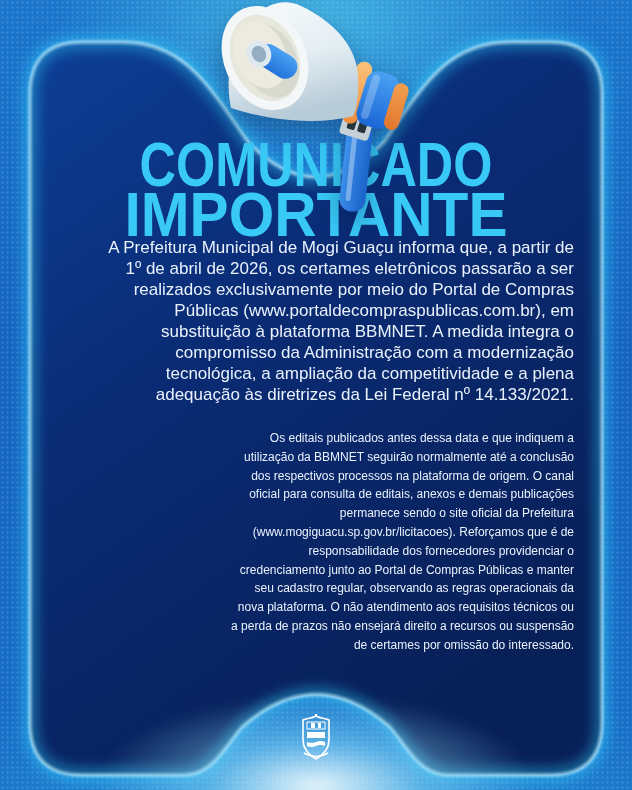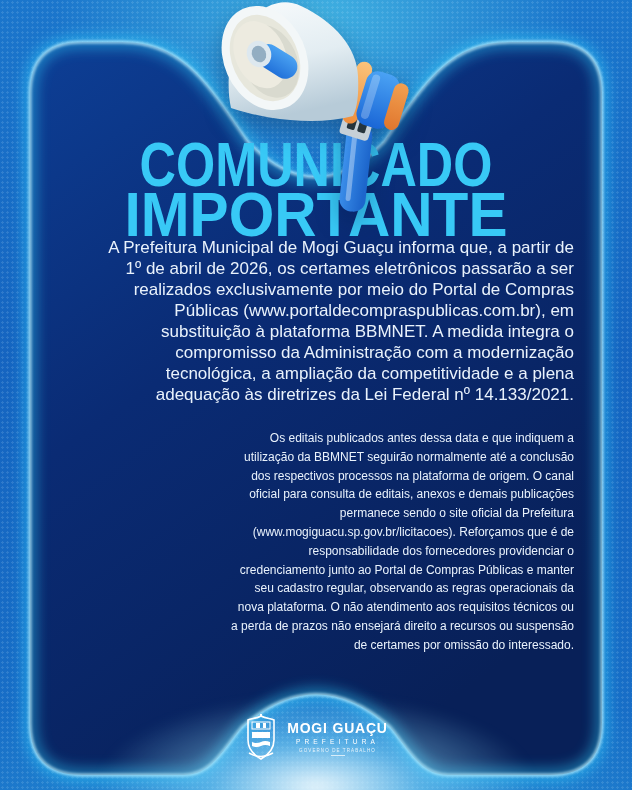--- a/index.html
+++ b/index.html
@@ -177,21 +177,15 @@
     <svg width="34" height="50" viewBox="0 0 34 50">
       <path d="M17 3 C22 6 27 5 30 7 L30 27 C30 37 24 42 17 46 C10 42 4 37 4 27 L4 7 C7 5 12 6 17 3 Z" fill="none" stroke="#ffffff" stroke-width="1.6"></path>
       <rect x="8" y="9" width="18" height="7" fill="none" stroke="#ffffff" stroke-width="1"></rect>
       <rect x="12" y="10" width="4" height="5" fill="#ffffff"></rect>
       <rect x="19" y="10" width="3" height="5" fill="#ffffff"></rect>
       <rect x="8" y="19" width="18" height="6" fill="#ffffff"></rect>
       <path d="M8 29 Q13 31 17 29 Q21 27 26 29 L26 33 Q21 31 17 33 Q13 35 8 33 Z" fill="#ffffff"></path>
       <path d="M5 40 Q17 47 29 40" fill="none" stroke="#ffffff" stroke-width="1.6"></path>
       <path d="M16 1 L18 1 L18 3 L16 3 Z" fill="#ffffff"></path>
     </svg>
-    <div class="txt">
-      <div class="name">MOGI GUAÇU</div>
-      <div class="sub">PREFEITURA</div>
-      <div class="slogan">GOVERNO DE TRABALHO</div>
-      <div class="rule"></div>
-    </div>
   </div>
 
 </div>
 
 </body></html>

